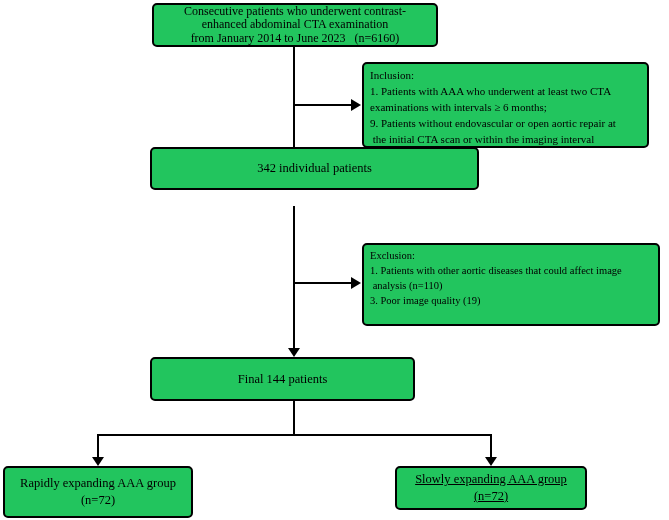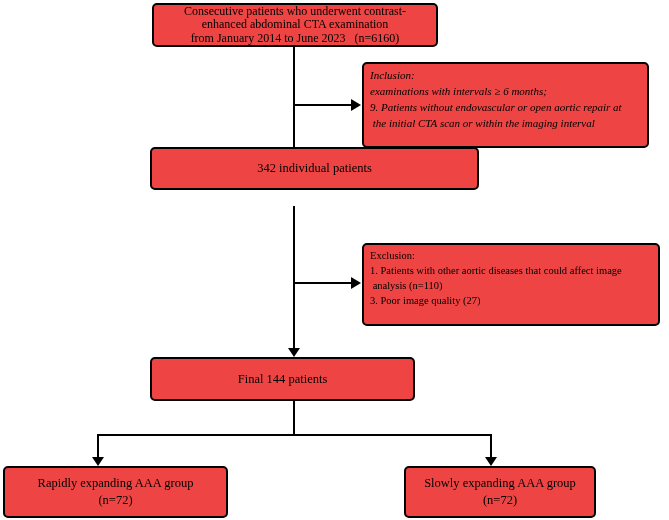--- a/index.html
+++ b/index.html
@@ -9,35 +9,35 @@
     background:#ffffff;
     font-family:"Liberation Serif","DejaVu Serif",serif;
     color:#000000;
     overflow:hidden;
   }
   .box{
     position:absolute;
     box-sizing:border-box;
     border:2px solid #000000;
     border-radius:5px;
-    background:#ef4444;
+    background:#22c55e;
   }
   .center{
     display:flex;flex-direction:column;justify-content:center;align-items:center;
     text-align:center;
   }
   .note{
     padding:3px 6px 0 6px;
     text-align:left;
   }
   .tline{display:block;white-space:pre;}
   .fs-source{font-size:12px;line-height:13.5px;}
   .fs-main{font-size:12.5px;line-height:15px;}
   .fs-group{font-size:12.5px;line-height:17px;}
-  .fs-incl{font-size:11px;line-height:16px;font-style:italic;}
+  .fs-incl{font-size:11px;line-height:16px;}
   .fs-excl{font-size:10.5px;line-height:15px;}
   .vline,.hline{position:absolute;background:#000000;}
   .ah-down{
     position:absolute;width:0;height:0;
     border-left:6px solid transparent;
     border-right:6px solid transparent;
     border-top:9px solid #000000;
   }
   .ah-right{
     position:absolute;width:0;height:0;
@@ -58,58 +58,59 @@
   </div>
 
   <div class="vline" style="left:293px;top:47px;width:2px;height:108px;"></div>
   <div class="ah-down" style="left:288px;top:154px;"></div>
 
   <div class="hline" style="left:294px;top:104px;width:57px;height:2px;"></div>
   <div class="ah-right" style="left:351px;top:99px;"></div>
 
   <div class="box note fs-incl" style="left:362px;top:62px;width:287px;height:86px;">
     <span class="tline">Inclusion:</span>
+    <span class="tline">1. Patients with AAA who underwent at least two CTA</span>
     <span class="tline">examinations with intervals ≥ 6 months;</span>
     <span class="tline">9. Patients without endovascular or open aortic repair at</span>
     <span class="tline"> the initial CTA scan or within the imaging interval</span>
   </div>
 
   <div class="box center fs-main" style="left:150px;top:147px;width:329px;height:43px;">
     <span class="tline">342 individual patients</span>
   </div>
 
   <div class="vline" style="left:293px;top:206px;width:2px;height:142px;"></div>
   <div class="ah-down" style="left:288px;top:348px;"></div>
 
   <div class="hline" style="left:294px;top:282px;width:57px;height:2px;"></div>
   <div class="ah-right" style="left:351px;top:277px;"></div>
 
   <div class="box note fs-excl" style="left:362px;top:243px;width:298px;height:83px;">
     <span class="tline">Exclusion:</span>
     <span class="tline">1. Patients with other aortic diseases that could affect image</span>
     <span class="tline"> analysis (n=110)</span>
-    <span class="tline">3. Poor image quality (27)</span>
+    <span class="tline">3. Poor image quality (19)</span>
   </div>
 
   <div class="box center fs-main" style="left:150px;top:357px;width:265px;height:44px;">
     <span class="tline">Final 144 patients</span>
   </div>
 
   <div class="vline" style="left:293px;top:401px;width:2px;height:35px;"></div>
   <div class="hline" style="left:97px;top:434px;width:395px;height:2px;"></div>
 
   <div class="vline" style="left:97px;top:434px;width:2px;height:23px;"></div>
   <div class="ah-down" style="left:92px;top:457px;"></div>
 
   <div class="vline" style="left:490px;top:434px;width:2px;height:23px;"></div>
   <div class="ah-down" style="left:485px;top:457px;"></div>
 
-  <div class="box center fs-group" style="left:3px;top:466px;width:225px;height:52px;">
+  <div class="box center fs-group" style="left:3px;top:466px;width:190px;height:52px;">
     <span class="tline">Rapidly expanding AAA group</span>
     <span class="tline">(n=72)</span>
   </div>
 
-  <div class="box center fs-group" style="left:404px;top:466px;width:192px;height:52px;">
+  <div class="box center fs-group" style="left:395px;top:466px;width:192px;height:44px;text-decoration:underline;">
     <span class="tline">Slowly expanding AAA group</span>
     <span class="tline">(n=72)</span>
   </div>
 
 </div>
 
 </body></html>

